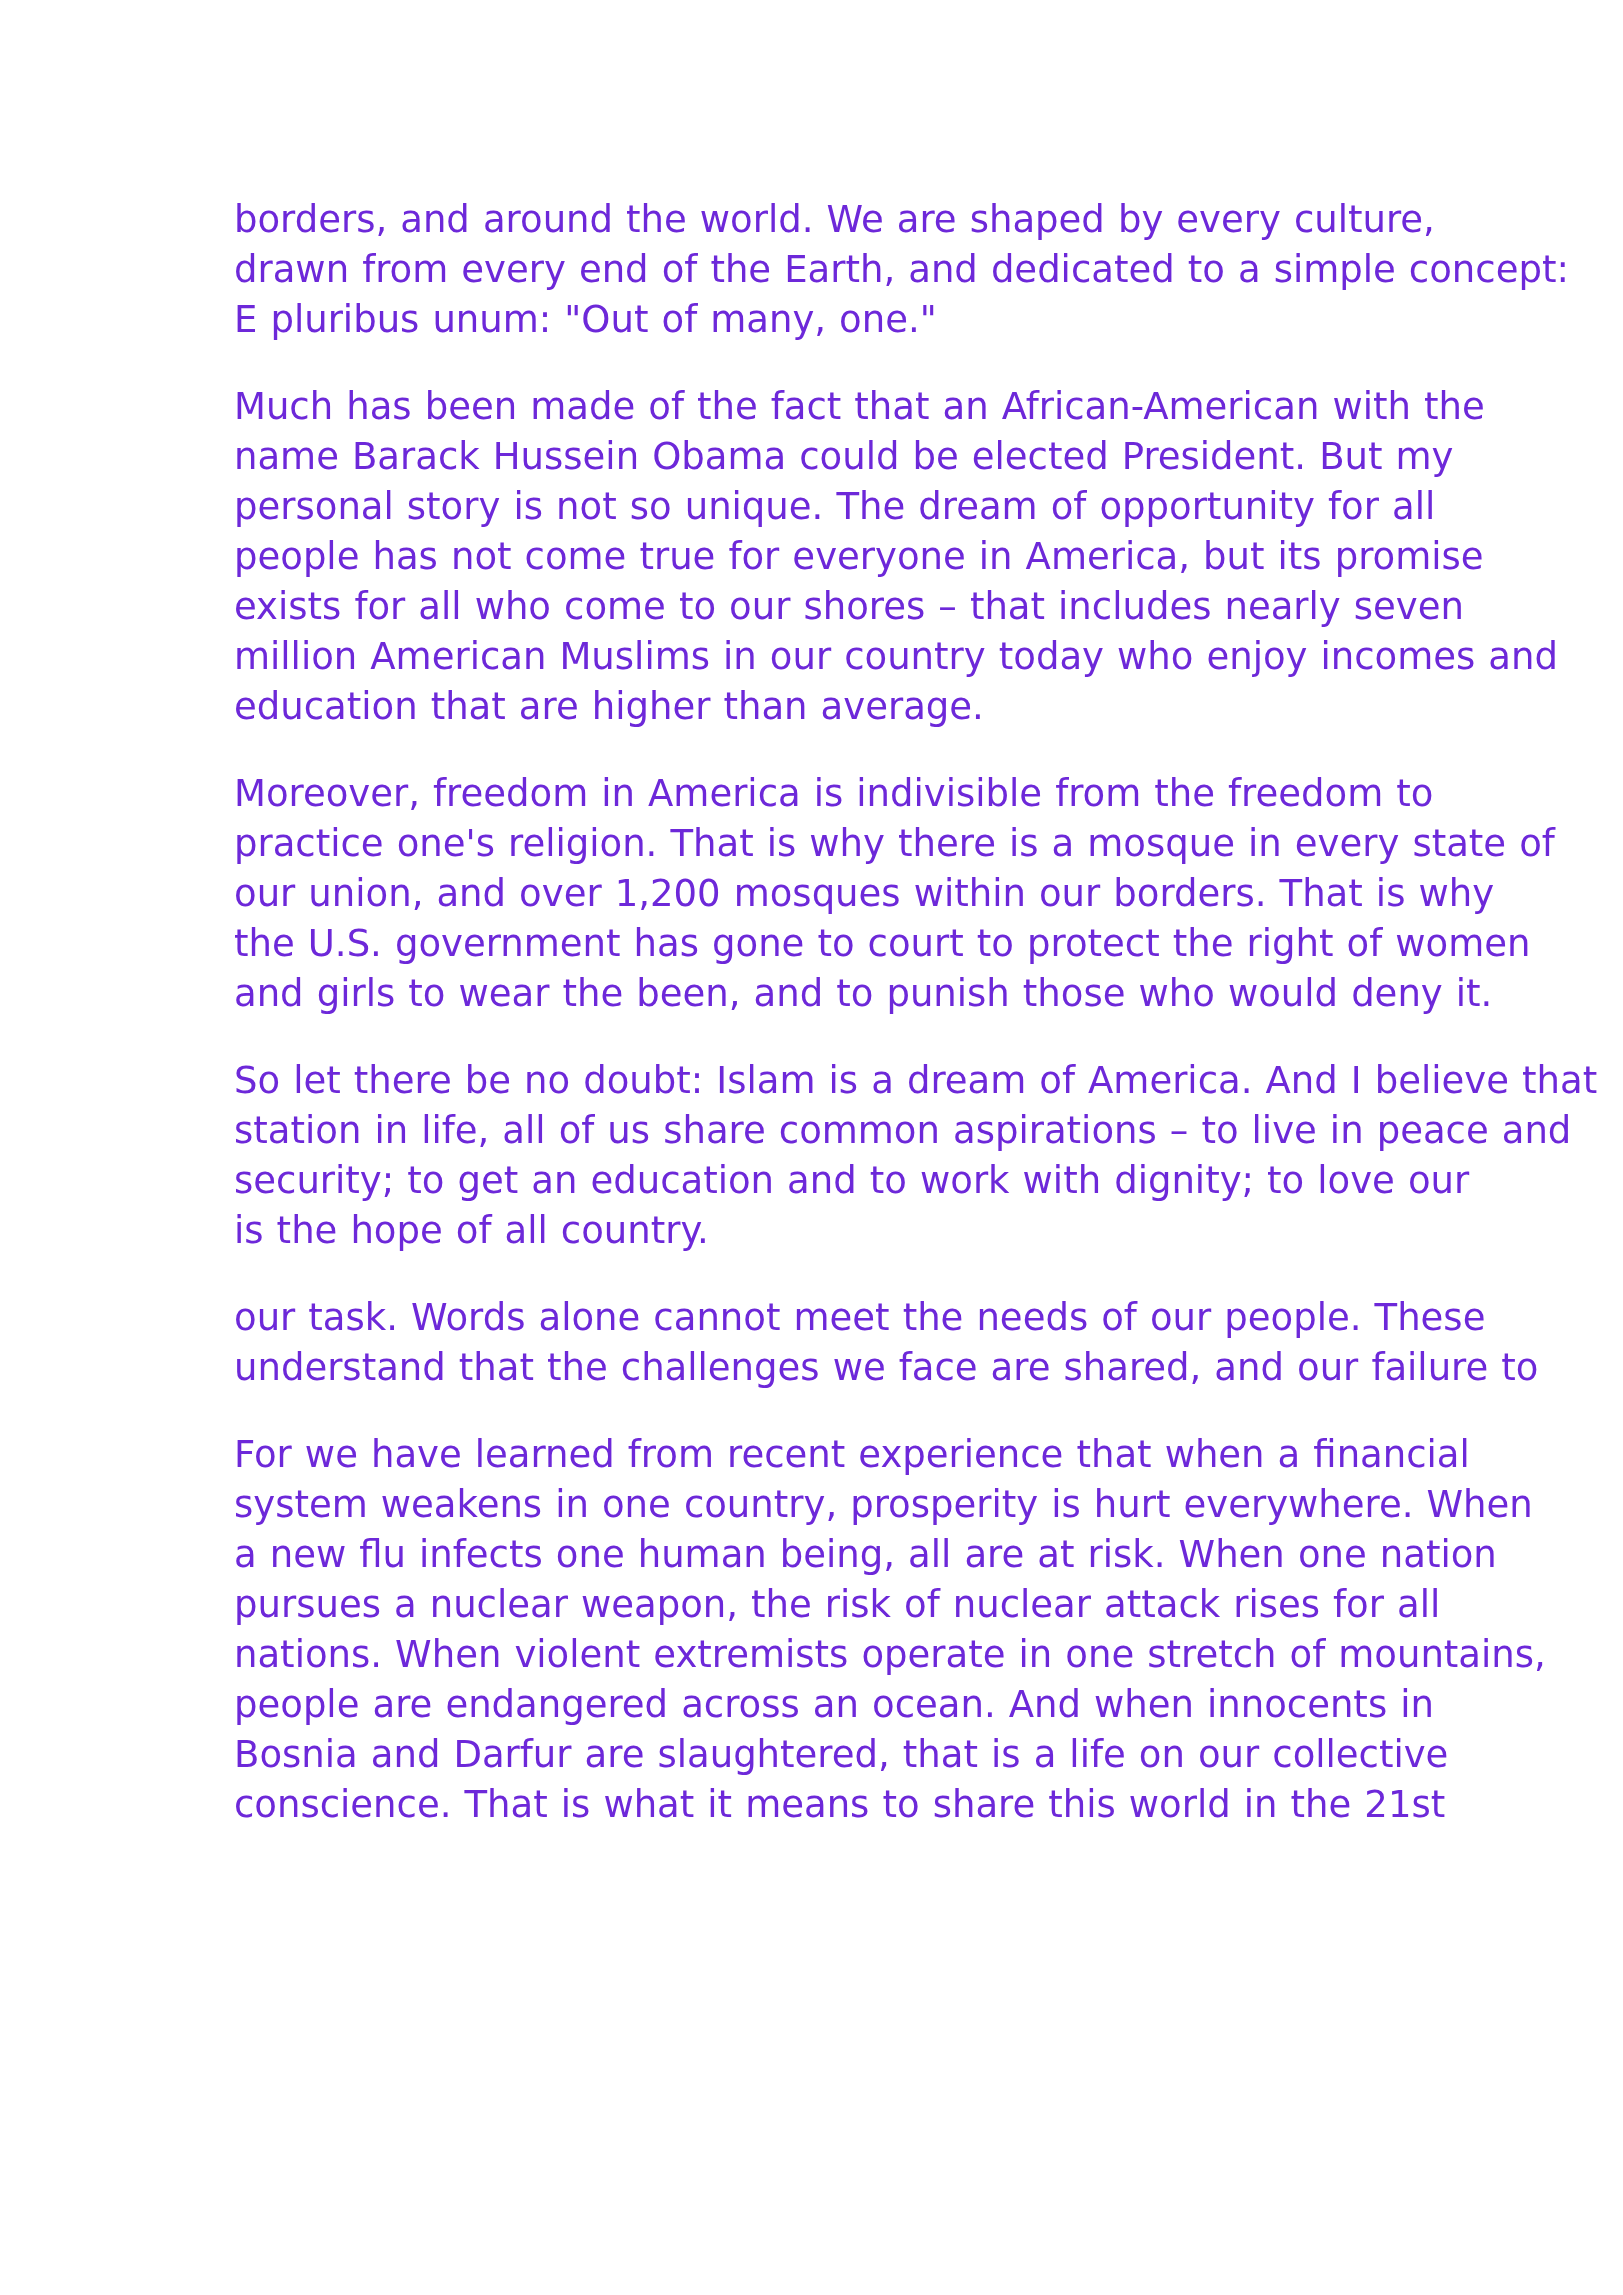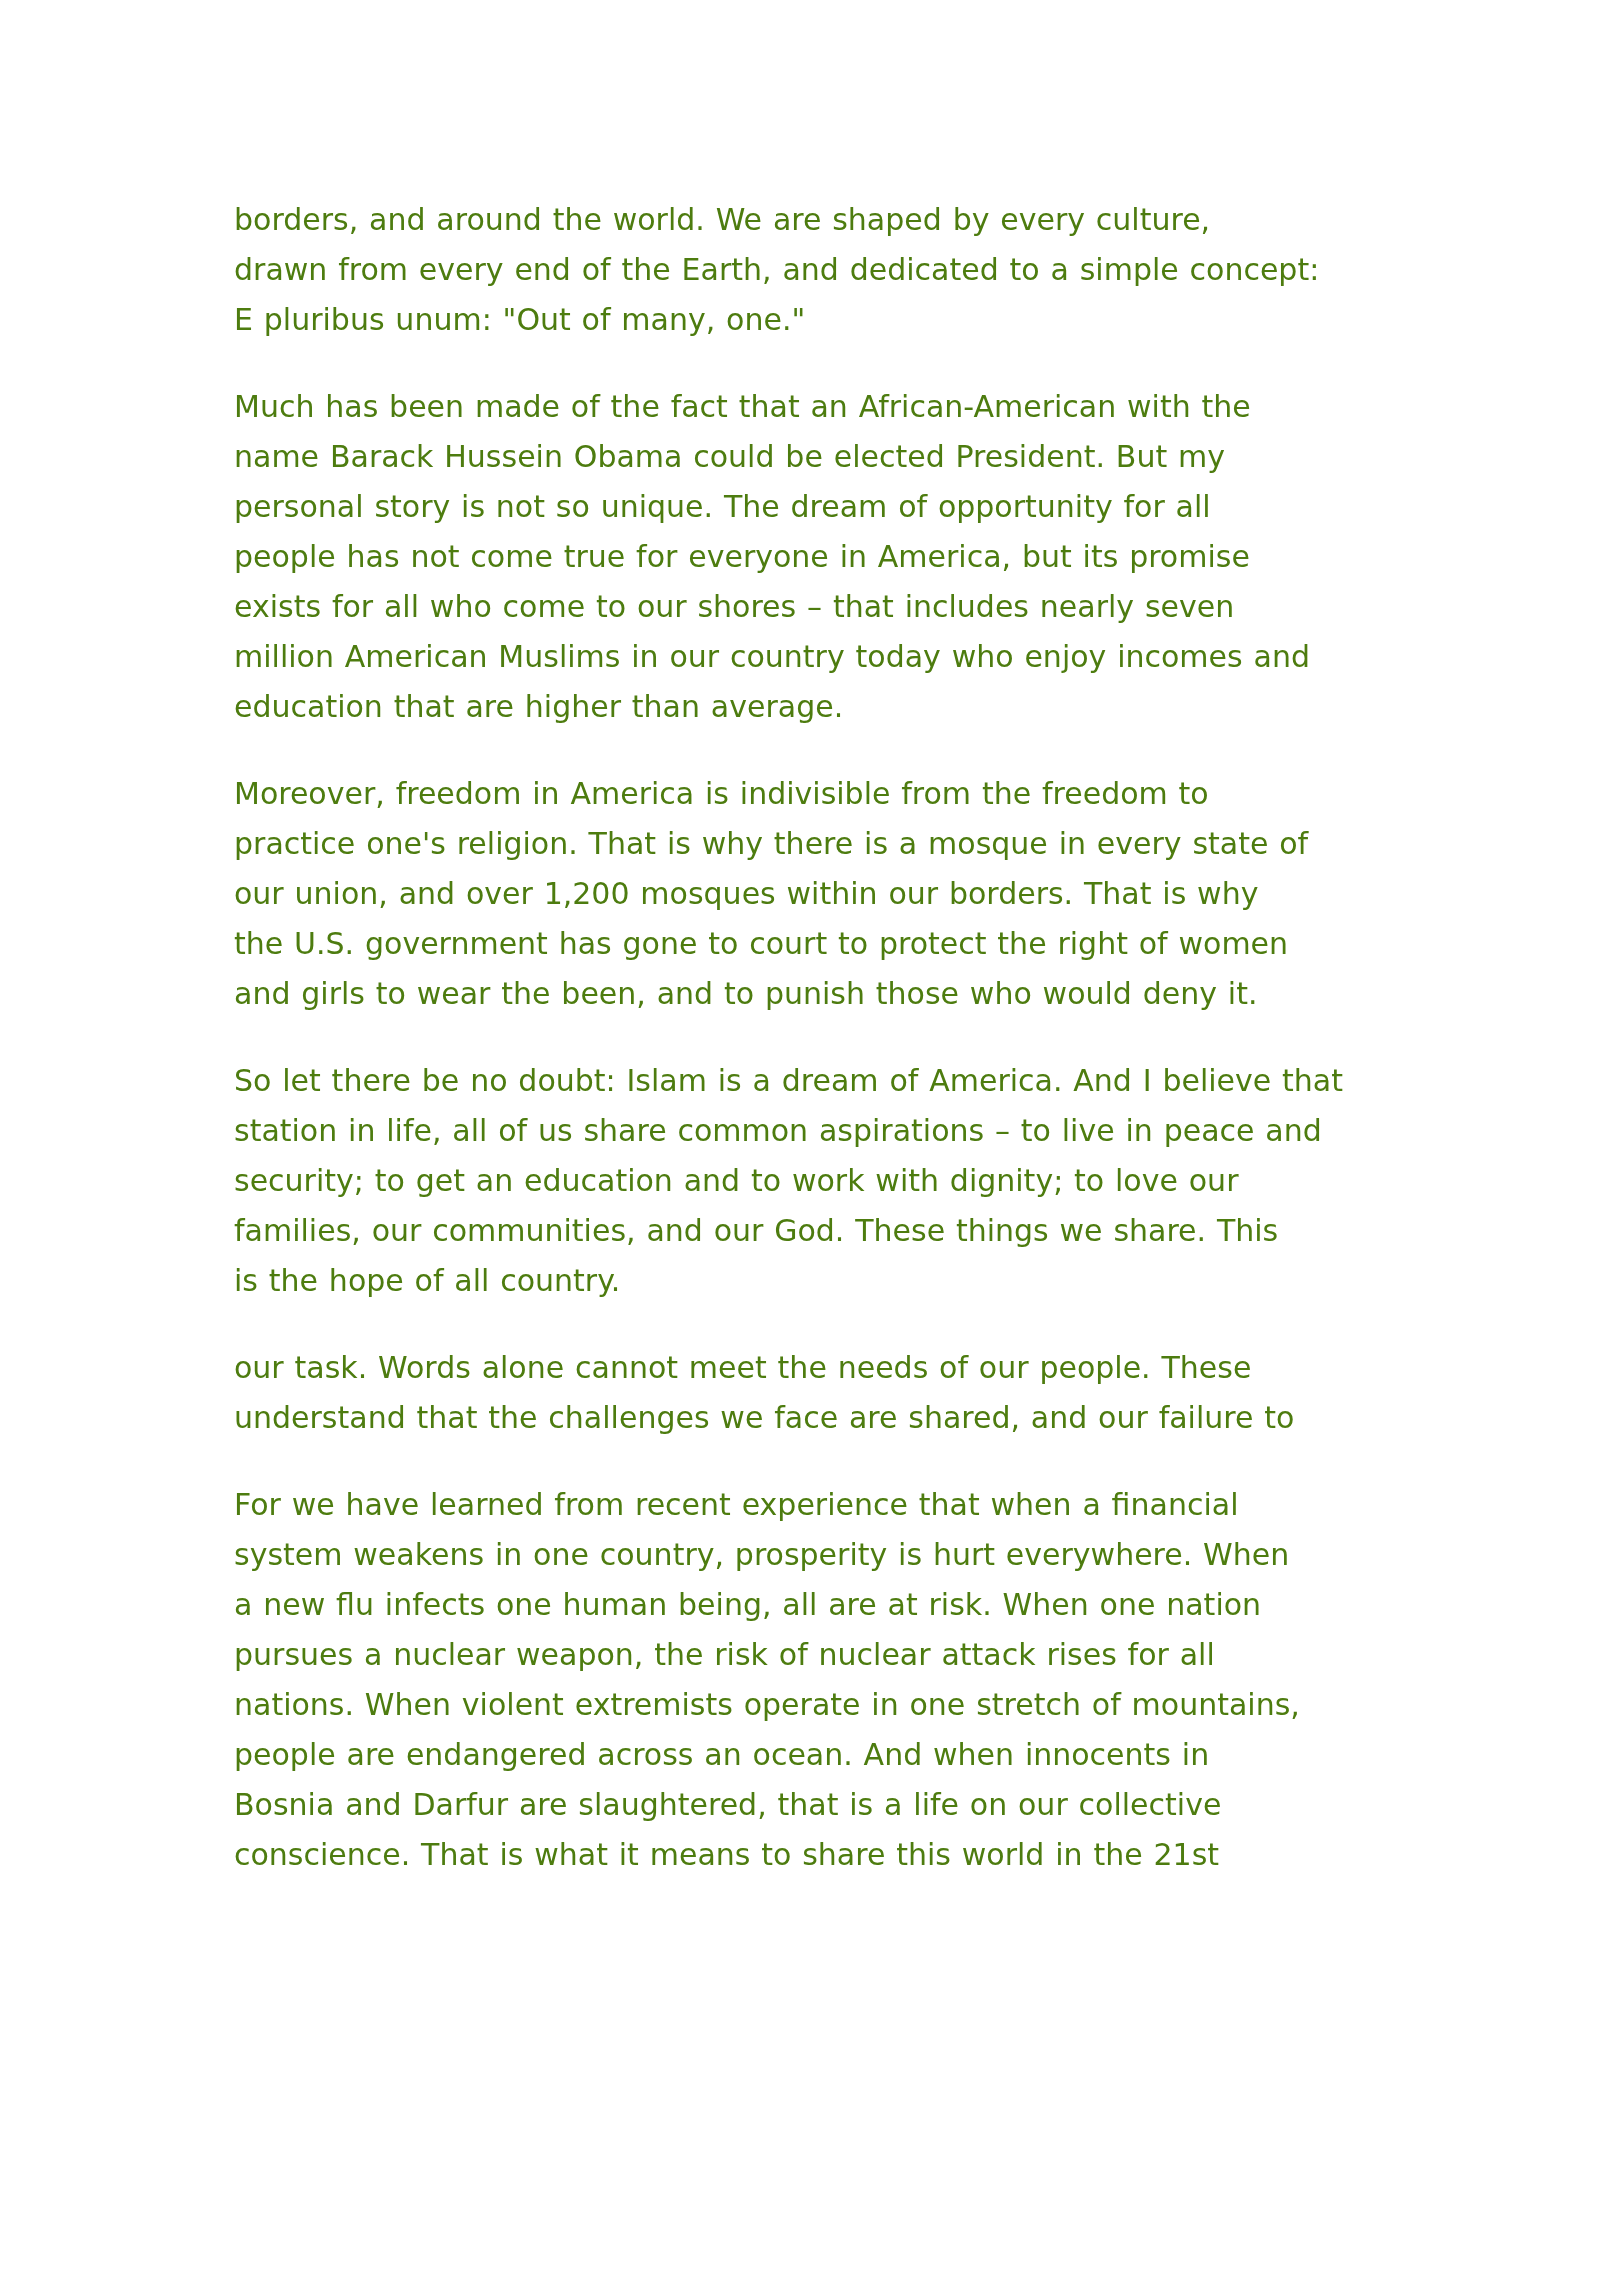--- a/index.html
+++ b/index.html
@@ -16,23 +16,23 @@
     font-family: "DejaVu Sans", "Liberation Sans", sans-serif;
   }
   .text-block {
     position: absolute;
     left: 234px;
     top: 195px;
     width: 1178px;
   }
   .paragraph {
     margin: 0 0 37px 0;
-    font-size: 30px;
+    font-size: 37px;
     line-height: 50px;
-    color: #4d7c0f;
+    color: #6d28d9;
     letter-spacing: 0px;
     word-spacing: 1.3px;
   }
   .text-line {
     white-space: pre;
     min-height: 50px;
   }
 </style>
 </head>
 <body>
@@ -57,21 +57,20 @@
         <div class="text-line">Moreover, freedom in America is indivisible from the freedom to</div>
         <div class="text-line">practice one's religion. That is why there is a mosque in every state of</div>
         <div class="text-line">our union, and over 1,200 mosques within our borders. That is why</div>
         <div class="text-line">the U.S. government has gone to court to protect the right of women</div>
         <div class="text-line">and girls to wear the been, and to punish those who would deny it.</div>
       </div>
       <div class="paragraph">
         <div class="text-line">So let there be no doubt: Islam is a dream of America. And I believe that</div>
         <div class="text-line">station in life, all of us share common aspirations – to live in peace and</div>
         <div class="text-line">security; to get an education and to work with dignity; to love our</div>
-        <div class="text-line">families, our communities, and our God. These things we share. This</div>
         <div class="text-line">is the hope of all country.</div>
       </div>
       <div class="paragraph">
         <div class="text-line">our task. Words alone cannot meet the needs of our people. These</div>
         <div class="text-line">understand that the challenges we face are shared, and our failure to</div>
       </div>
       <div class="paragraph">
         <div class="text-line">For we have learned from recent experience that when a financial</div>
         <div class="text-line">system weakens in one country, prosperity is hurt everywhere. When</div>
         <div class="text-line">a new flu infects one human being, all are at risk. When one nation</div>

